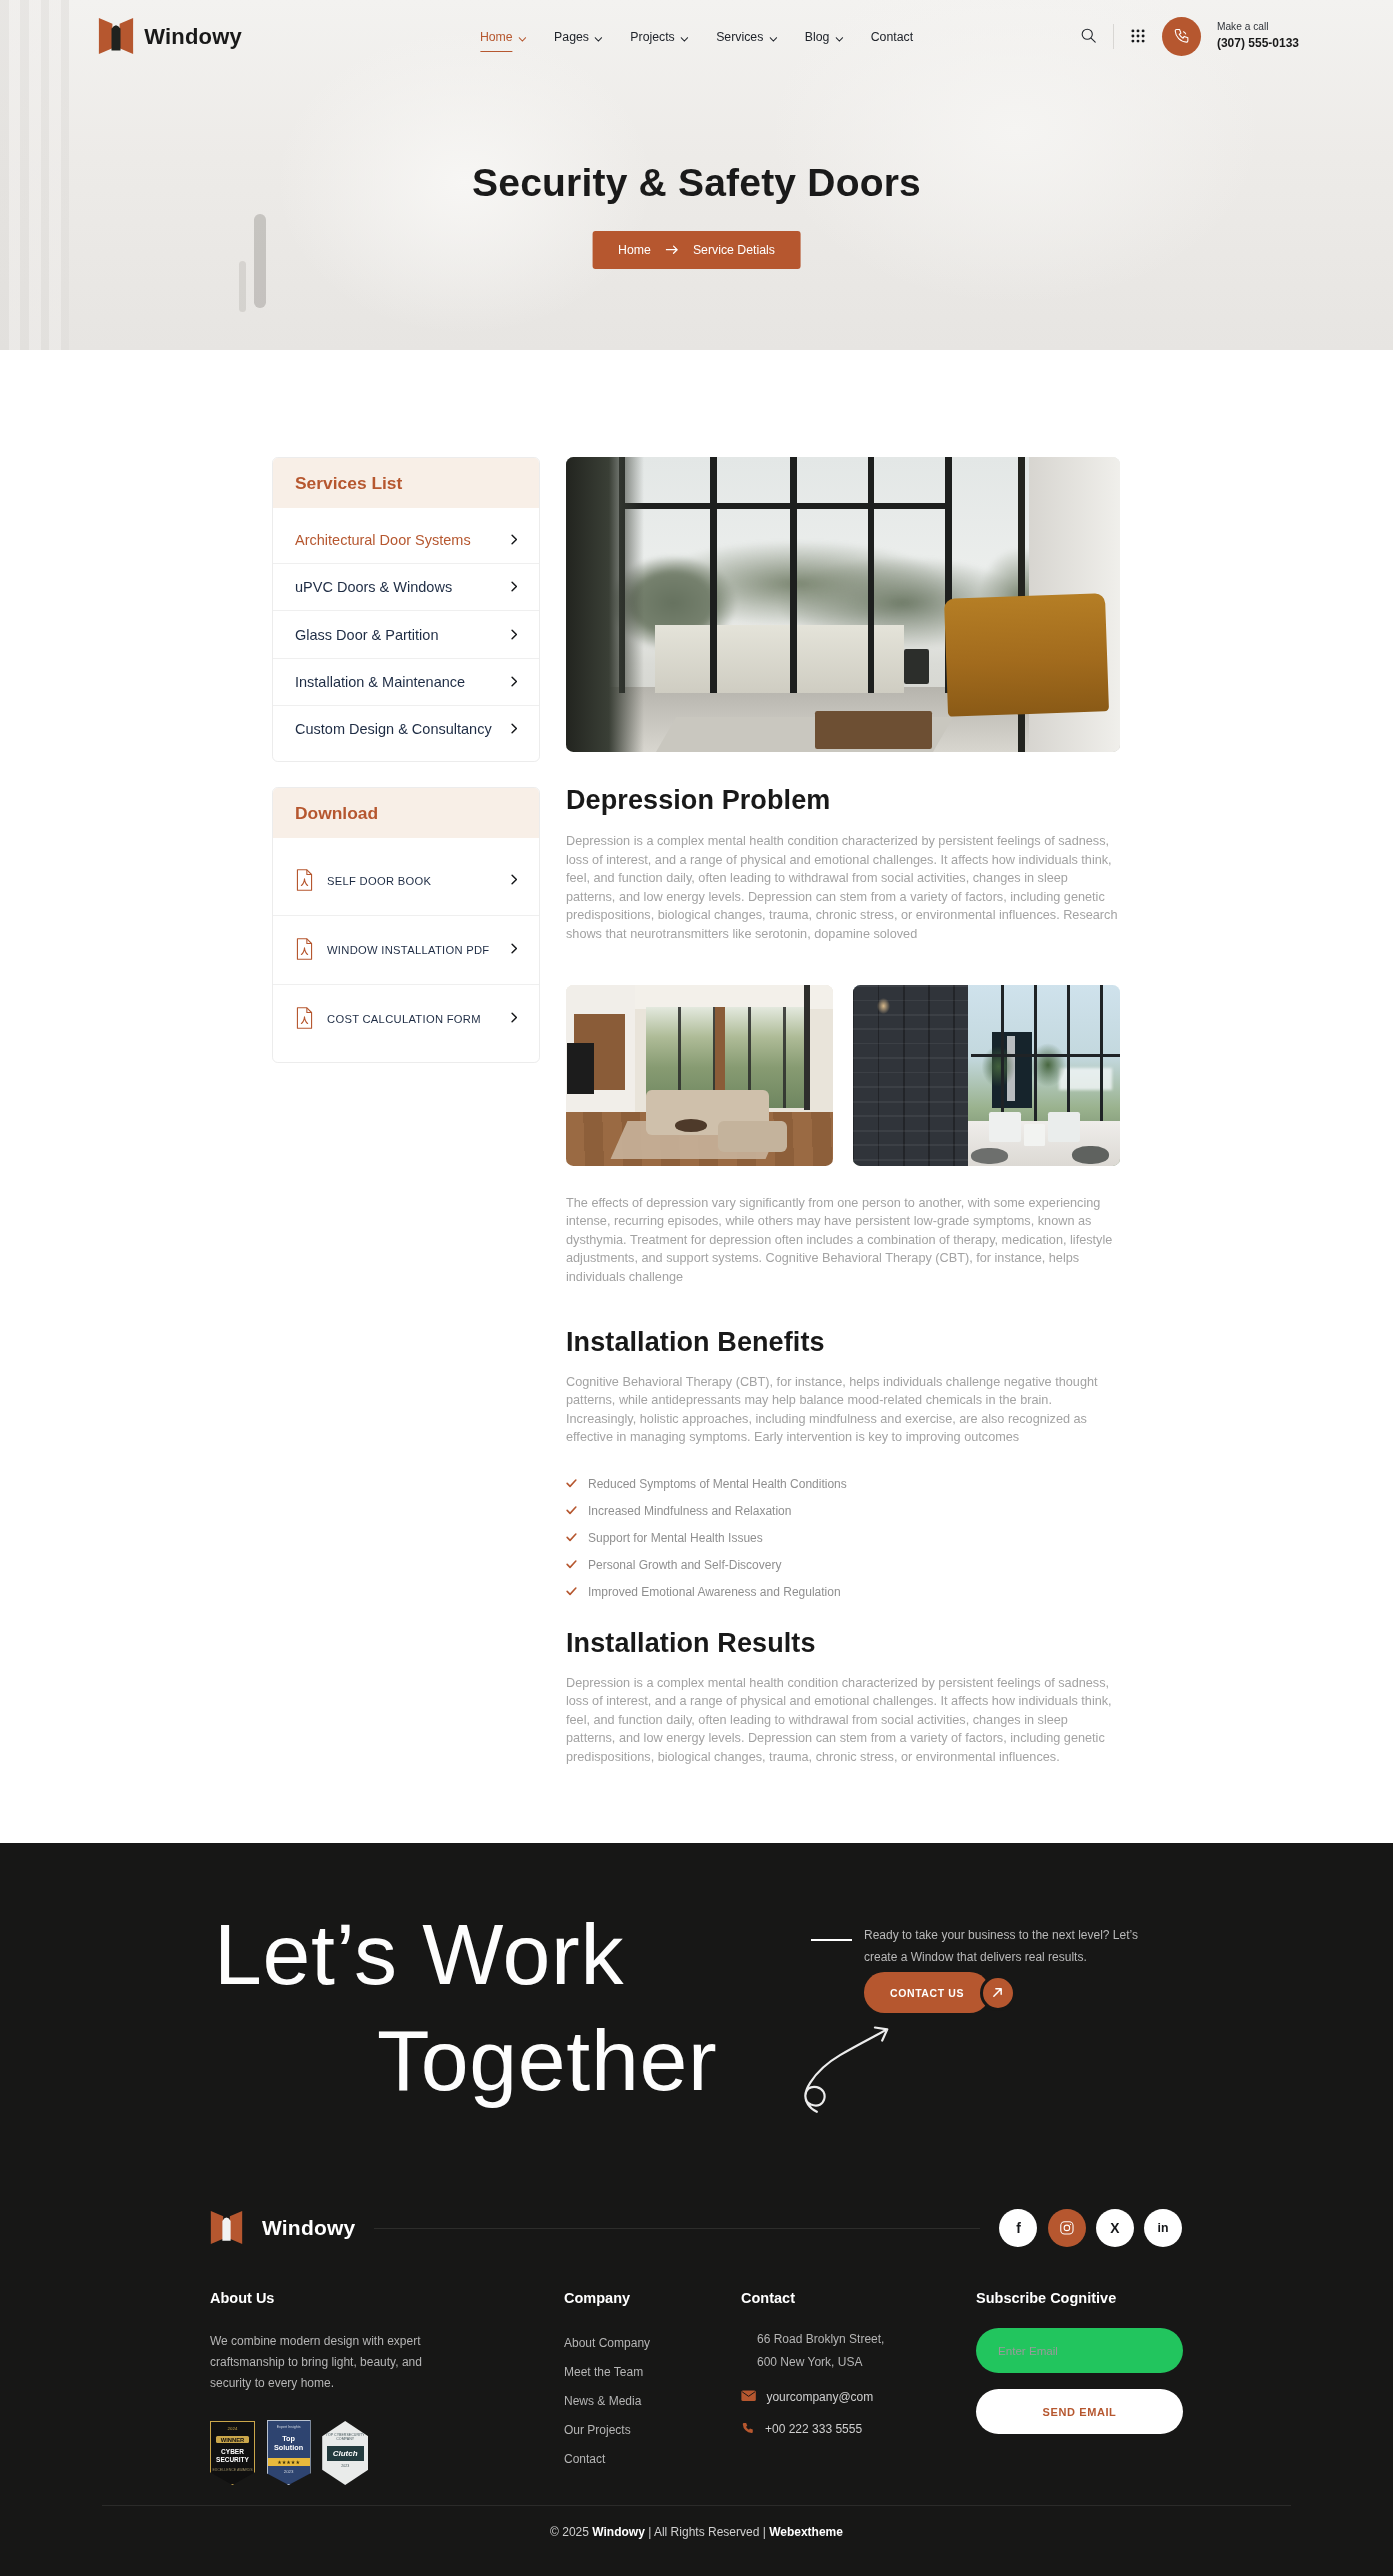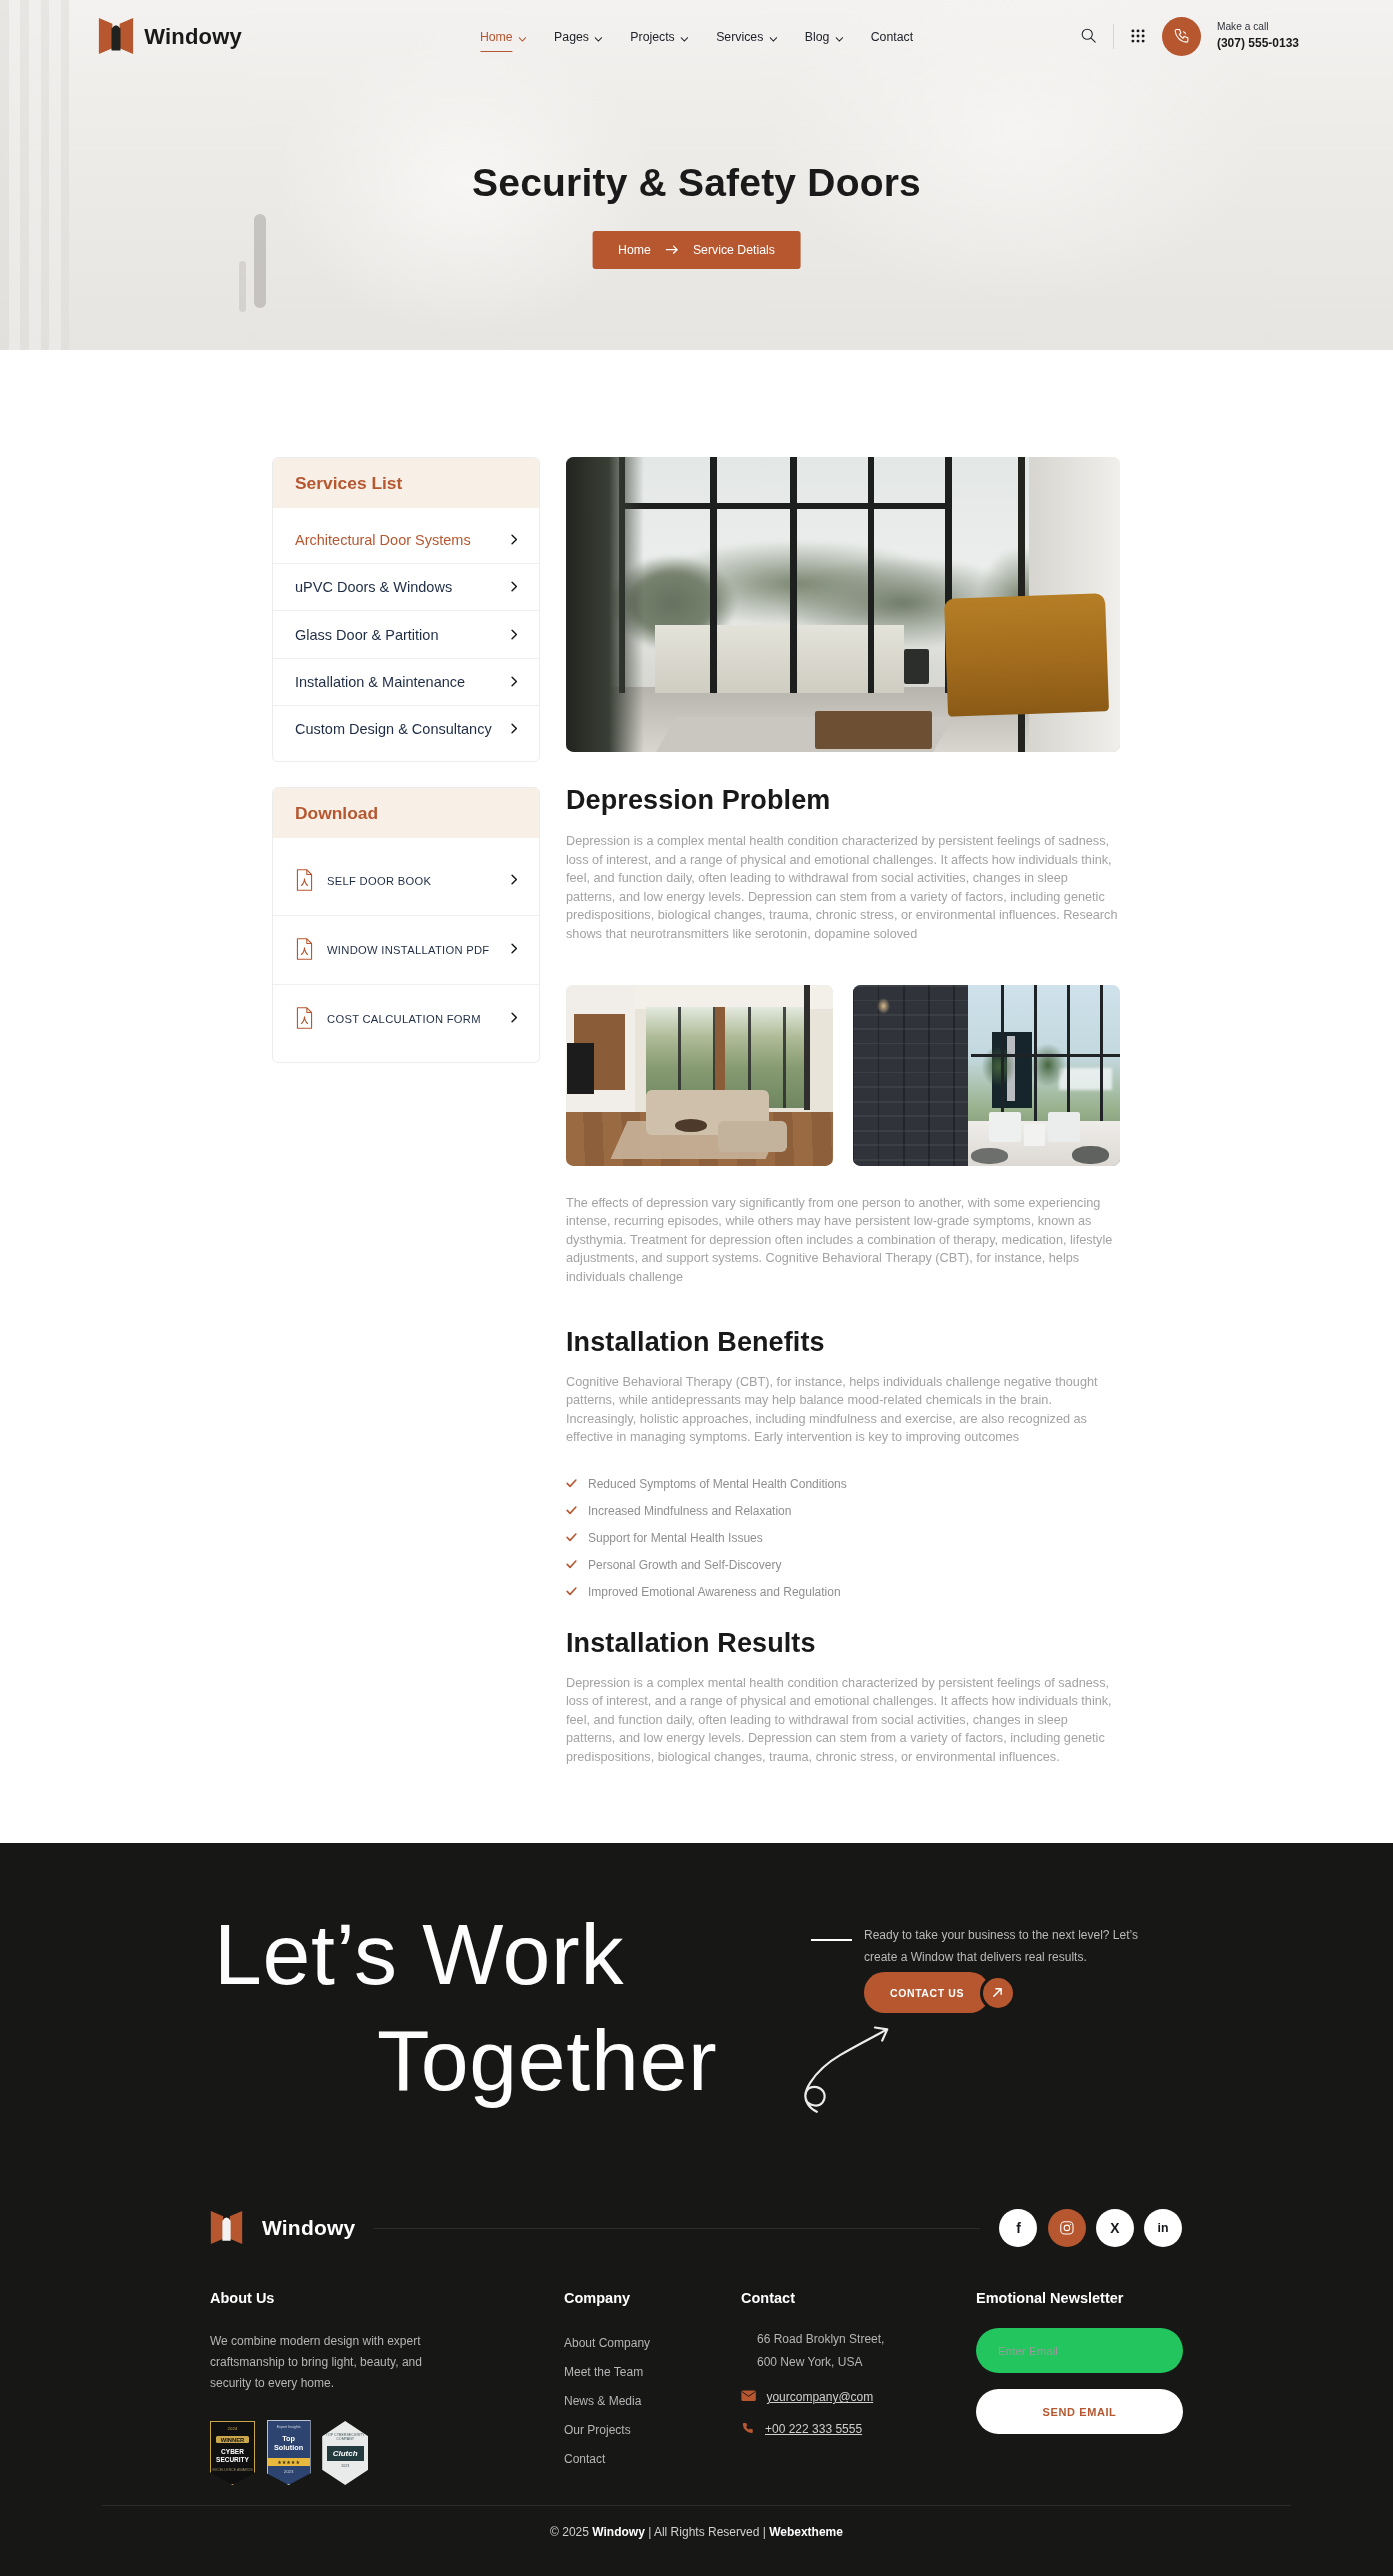--- a/index.html
+++ b/index.html
@@ -180,21 +180,21 @@
   .badge3 { width:46px; height:64px; background:#e9ebea; text-align:center;
       clip-path:polygon(50% 0,100% 24%,100% 76%,50% 100%,0 76%,0 24%); padding-top:11.6px; }
   .badge3 .b-top { font-size:3.6px; color:#44555a; line-height:4.4px; }
   .badge3 .b-main { font-size:8px; color:#fff; font-weight:700; font-style:italic; background:#233b3e; margin:4.4px 4.4px 0; padding:2.9px 0; }
   .badge3 .b-sub { font-size:3.6px; color:#44555a; margin-top:3.6px; }
   .f-company { left:354px; }
   .f-links { margin-top:23px; }
   .f-link { display:block; font-size:12px; color:#b5b5b5; line-height:29px; cursor:pointer; text-decoration:none; }
   .f-contact { left:531px; width:181px; }
   .f-addr { margin-top:22px; font-size:12px; line-height:23px; color:#b5b5b5;margin-left:16px; }
-  .f-crow { display:flex; align-items:center; gap:10.2px; margin-top:16px; font-size:12px; color:#cfcfcf;text-decoration:underline; }
+  .f-crow { display:flex; align-items:center; gap:10.2px; margin-top:16px; font-size:12px; color:#cfcfcf; }
   .f-crow:first-of-type { margin-top:19px; }
   .f-news { left:766px; width:207px; }
   .nl-input { margin-top:22px; width:100%; height:45px; border:none; border-radius:22.5px; padding:0 22px;
       font-size:11.6px; color:#555; font-family:"Liberation Sans",sans-serif; outline:none; background:#22c55e; }
   .nl-input::placeholder { color:#9a9a9a; }
   .nl-send { margin-top:16px; width:100%; height:45px; border-radius:22.5px; background:#fff; color:#b6572f;
       display:flex; align-items:center; justify-content:center; font-size:11px; font-weight:700; letter-spacing:0.6px; cursor:pointer; }
   .copyright { position:absolute; left:102px; right:102px; top:662px; border-top:0.7px solid #2b2b29; }
   .copy-text { text-align:center; margin-top:19px; font-size:12px; color:#d0d0d0; }
   .copy-text b { color:#fff; }
@@ -601,21 +601,21 @@
           <span>
             <svg width="13.8" height="13.8" viewBox="0 0 24 24">
                 <path d="M5 3.5h4l2 5-2.4 1.6a12.5 12.5 0 0 0 5.3 5.3L15.5 13l5 2v4a1.9 1.9 0 0 1-2 1.9A16.4 16.4 0 0 1 3.1 5.5 1.9 1.9 0 0 1 5 3.5z" fill="#b6572f"></path>
               </svg>
           </span>
           <span>+00 222 333 5555</span>
         </div>
       </div>
 
       <div class="f-col f-news">
-        <div class="f-head">Emotional Newsletter</div>
+        <div class="f-head">Subscribe Cognitive</div>
         <input class="nl-input" type="text" placeholder="Enter Email" style="">
         <div class="nl-send">
           <span>SEND EMAIL</span>
         </div>
       </div>
     </div>
 
     <div class="copyright">
       <div class="copy-text">
         <span>© 2025 </span><b>Windowy</b><span> | All Rights Reserved | </span><b>Webextheme</b>

